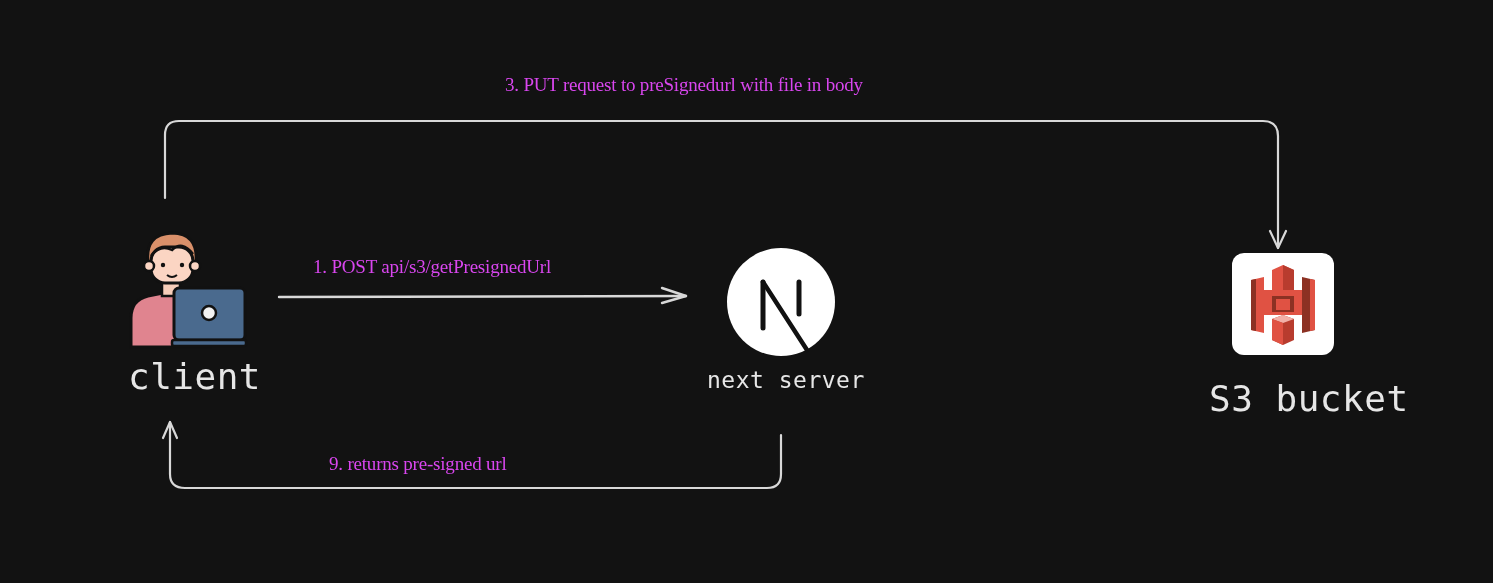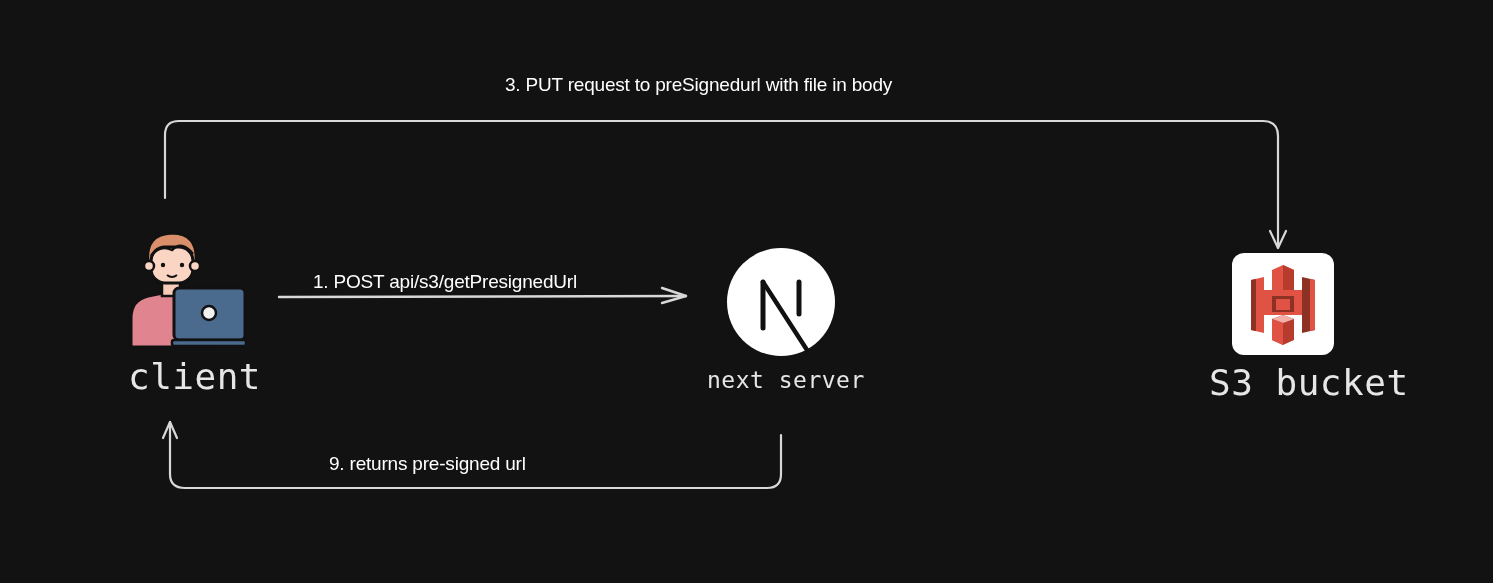--- a/index.html
+++ b/index.html
@@ -15,40 +15,40 @@
       font-family: "DejaVu Sans", sans-serif;
     }
     .canvas {
       position: absolute;
       left: 0; top: 0;
       width: 1493px;
       height: 583px;
     }
     .edge-label {
       position: absolute;
-      color: #ffffff;
-      font-family: Liberation Sans, sans-serif;
+      color: #d946ef;
+      font-family: Liberation Serif, serif;
       font-size: 19px;
       white-space: nowrap;
       letter-spacing: -0.2px;
     }
     .node-label {
       position: absolute;
       color: #e6e6e6;
       font-family: "DejaVu Sans Mono", monospace;
       font-size: 36px;
       white-space: nowrap;
       letter-spacing: 0.5px;
     }
     #lbl-put { left: 505px; top: 74px; }
-    #lbl-post { left: 313px; top: 271px; }
+    #lbl-post { left: 313px; top: 256px; }
     #lbl-return { left: 329px; top: 453px; }
     #lbl-client { left: 128px; top: 356px; }
     #lbl-next { left: 707px; top: 367px; font-size: 23px; }
-    #lbl-s3 { left: 1209px; top: 362px; }
+    #lbl-s3 { left: 1209px; top: 378px; }
   </style>
 </head>
 <body>
 
 <svg class="canvas" viewBox="0 0 1493 583" xmlns="http://www.w3.org/2000/svg">
 
   <g fill="none" stroke="#d8d8d8" stroke-width="2.2" stroke-linecap="round" stroke-linejoin="round">
     <path d="M165 198 L165 135 Q165 121 179 121 L1263 121 Q1278 121 1278 136 L1278 248"></path>
     <path d="M1270 231 L1278 248 L1286 231"></path>
   </g>

